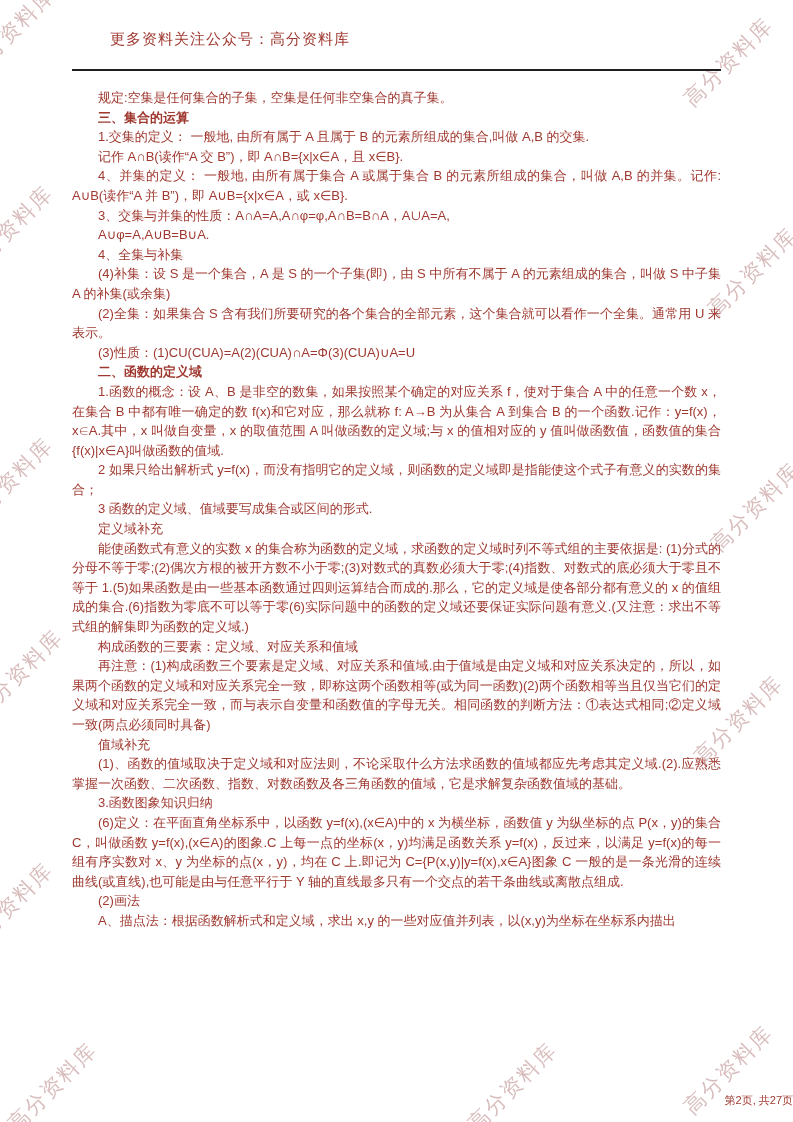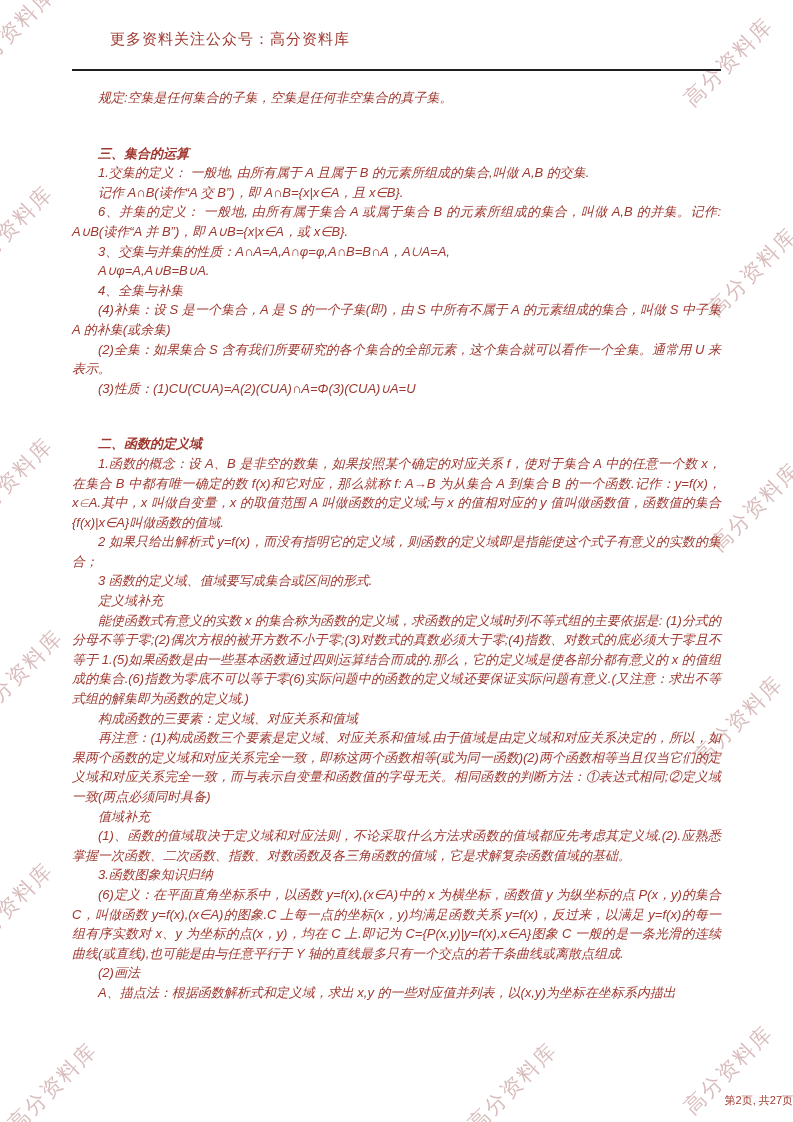--- a/index.html
+++ b/index.html
@@ -40,22 +40,22 @@
   }
   .body-text {
     position: absolute;
     top: 88px;
     left: 72px;
     width: 649px;
     font-size: 13px;
     line-height: 19.6px;
     text-align: justify;
   }
-  .para { text-indent: 2em; margin: 0; font-style: italic; }
-  .para.bold { font-weight: bold; margin-top: 36px; }
+  .para { text-indent: 2em; margin: 0; }
+  .para.bold { font-weight: bold; }
   .footer {
     position: absolute;
     top: 1093px;
     left: 0;
     width: 100%;
     text-align: right;
     font-size: 11px;
   }
 </style>
 </head>
@@ -77,21 +77,21 @@
   <span class="wm" style="left:671px; top:1056px;">高分资料库</span>
 
   <div class="header-title">更多资料关注公众号：高分资料库</div>
   <div class="header-rule"></div>
 
   <div class="body-text">
     <p class="para">规定:空集是任何集合的子集，空集是任何非空集合的真子集。</p>
     <p class="para bold">三、集合的运算</p>
     <p class="para">1.交集的定义： 一般地, 由所有属于 A 且属于 B 的元素所组成的集合,叫做 A,B 的交集.</p>
     <p class="para">记作 A∩B(读作“A 交 B”)，即 A∩B={x|x∈A，且 x∈B}.</p>
-    <p class="para">6、并集的定义： 一般地, 由所有属于集合 A 或属于集合 B 的元素所组成的集合，叫做 A,B 的并集。记作: A∪B(读作“A 并 B”)，即 A∪B={x|x∈A，或 x∈B}.</p>
+    <p class="para">4、并集的定义： 一般地, 由所有属于集合 A 或属于集合 B 的元素所组成的集合，叫做 A,B 的并集。记作: A∪B(读作“A 并 B”)，即 A∪B={x|x∈A，或 x∈B}.</p>
     <p class="para">3、交集与并集的性质：A∩A=A,A∩φ=φ,A∩B=B∩A，A∪A=A,</p>
     <p class="para">A∪φ=A,A∪B=B∪A.</p>
     <p class="para">4、全集与补集</p>
     <p class="para">(4)补集：设 S 是一个集合，A 是 S 的一个子集(即)，由 S 中所有不属于 A 的元素组成的集合，叫做 S 中子集 A 的补集(或余集)</p>
     <p class="para">(2)全集：如果集合 S 含有我们所要研究的各个集合的全部元素，这个集合就可以看作一个全集。通常用 U 来表示。</p>
     <p class="para">(3)性质：(1)CU(CUA)=A(2)(CUA)∩A=Φ(3)(CUA)∪A=U</p>
     <p class="para bold">二、函数的定义域</p>
     <p class="para">1.函数的概念：设 A、B 是非空的数集，如果按照某个确定的对应关系 f，使对于集合 A 中的任意一个数 x，在集合 B 中都有唯一确定的数 f(x)和它对应，那么就称 f: A→B 为从集合 A 到集合 B 的一个函数.记作：y=f(x)，x∈A.其中，x 叫做自变量，x 的取值范围 A 叫做函数的定义域;与 x 的值相对应的 y 值叫做函数值，函数值的集合{f(x)|x∈A}叫做函数的值域.</p>
     <p class="para">2 如果只给出解析式 y=f(x)，而没有指明它的定义域，则函数的定义域即是指能使这个式子有意义的实数的集合；</p>
     <p class="para">3 函数的定义域、值域要写成集合或区间的形式.</p>

